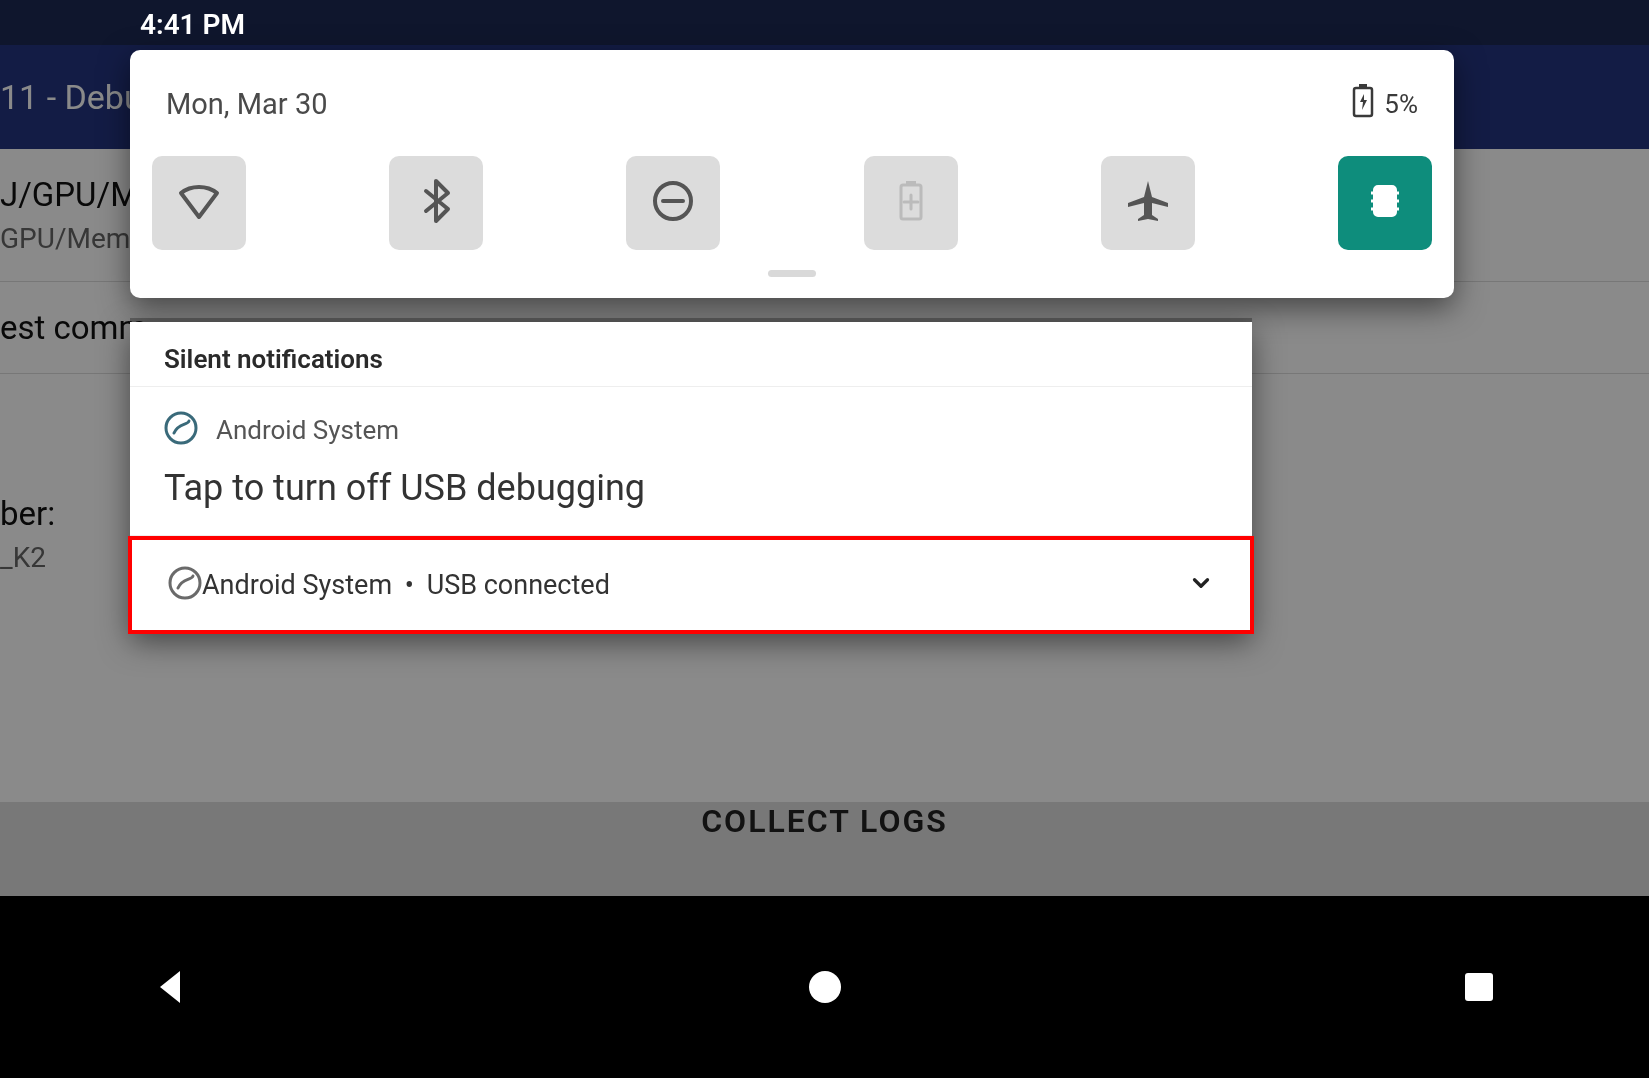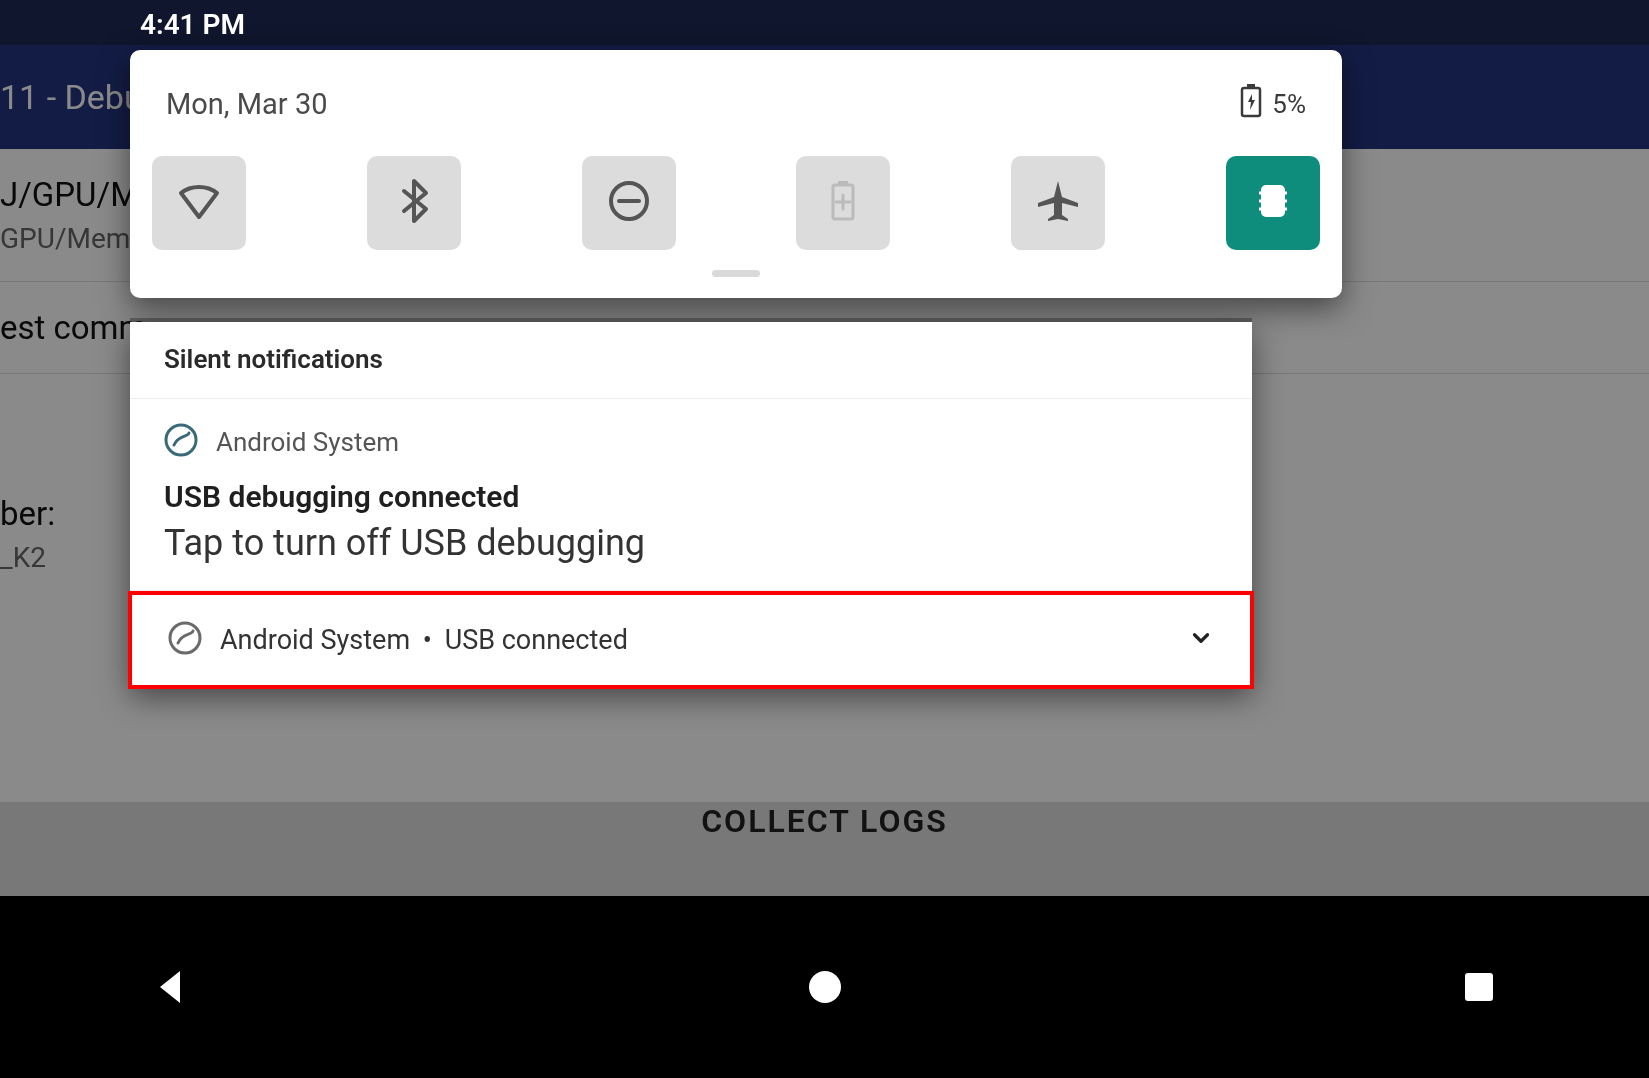--- a/index.html
+++ b/index.html
@@ -15,42 +15,42 @@
   .bg-row .title { font-size: 33px; color: #111; }
   .bg-row .subtitle { font-size: 28px; color: #666; margin-top: 8px; }
   .bg-section { border-top: 1px solid #ddd; }
   .bg-collect { position: absolute; left: 0; right: 0; bottom: 0; height: 94px; background: #dedede; display:flex; justify-content:center; font-size: 32px; font-weight: 600; letter-spacing: 2px; color:#222; }
   .bg-scrim { position: absolute; inset: 0; background: rgba(0,0,0,0.46); }
 
   
   .status-bar { position: absolute; top: 0; left: 0; right: 0; height: 48px; color: #fff; display: flex; align-items: center; padding-left: 140px; font-size: 28px; font-weight: 600; z-index: 50; text-align: center; }
 
   
-  .shade { position: absolute; top: 50px; left: 130px; width: 1212px; background: #fff; border-radius: 10px; box-shadow: 0 10px 30px rgba(0,0,0,0.5); z-index: 40; overflow: hidden; }
+  .shade { position: absolute; top: 50px; left: 130px; width: 1324px; background: #fff; border-radius: 10px; box-shadow: 0 10px 30px rgba(0,0,0,0.5); z-index: 40; overflow: hidden; }
   .qs-header { display:flex; justify-content: space-between; align-items: center; padding: 34px 36px 14px 36px; }
   .qs-date { font-size: 29px; color: #4a4a4a; }
   .qs-batt { display:flex; align-items:center; gap:10px; font-size: 26px; color:#3a3a3a; }
   .qs-tiles { display:flex; justify-content: space-between; padding: 18px 22px 20px 22px; }
   .qs-tile { width: 94px; height: 94px; border-radius: 10px; background: #dcdcdc; display:flex; align-items:center; justify-content:center; }
   .qs-tile.active { background: #0e8d7c; }
   .qs-tile svg { width: 48px; height: 48px; }
   .qs-tile.active svg * { stroke:#fff; fill:#fff; }
   .qs-handle { height: 28px; display:flex; justify-content:center; align-items:flex-start; }
   .qs-handle .bar { width: 48px; height: 7px; border-radius: 4px; background:#d9d9d9; }
 
   .notif-list { position:absolute; top:322px; left:130px; width:1122px; background:#fff; border-radius: 0 0 6px 6px; z-index:40; box-shadow: 0 -4px 0 rgba(0,0,0,0.28), 0 10px 30px rgba(0,0,0,0.5); }
-  .silent-header { font-size: 26px; font-weight: 600; color:#2a2a2a; padding: 22px 34px 24px 34px; border-bottom: 1px solid #eee; }
+  .silent-header { font-size: 26px; font-weight: 600; color:#2a2a2a; padding: 22px 34px 12px 34px; border-bottom: 1px solid #eee; }
   .notif { padding: 24px 34px 26px 34px; border-bottom: 1px solid #eee; }
   .notif-app-row { display:flex; align-items:center; gap: 18px; margin-bottom: 18px; }
   .notif-app-icon { width: 34px; height: 34px; }
   .notif-app-name { font-size: 26px; color: #555; }
   .notif-title { font-size: 30px; font-weight: 600; color:#1f1f1f; margin-bottom: 8px; }
   .notif-text { font-size: 36px; color:#333; }
   .notif-collapsed { border: 4px solid #ff0000; margin: 0 -2px -2px -2px; padding: 26px 36px; display:flex; align-items:center; justify-content:space-between; }
-  .notif-collapsed .left { display:flex; align-items:center; gap:18px; }
+  .notif-collapsed .left { display:flex; align-items:center; }
   .notif-collapsed .txt { font-size: 27px; color:#333; }
   .notif-collapsed .dot { padding: 0 6px; }
   .chev { width: 26px; height: 26px; }
 
   
   .navbar { position:absolute; bottom:0; left:0; right:0; height: 182px; background:#000; display:flex; align-items:center; justify-content:space-between; padding: 0 140px; z-index: 60; }
   .nav-btn { width: 60px; height: 60px; display:flex; align-items:center; justify-content:center; }
   .nav-btn svg { fill:#fff; }
 
   .bg-wrap { position:absolute; inset:0; bottom:182px; overflow:hidden; }
@@ -166,21 +166,20 @@
   <div class="notif">
     <div class="notif-app-row">
       <span>
         <svg class="notif-app-icon" viewBox="0 0 34 34">
             <circle cx="17" cy="17" r="15" fill="none" stroke="#3a6a7a" stroke-width="3"></circle>
             <path d="M10 22 C14 12 24 14 25 10" fill="none" stroke="#3a6a7a" stroke-width="3" stroke-linecap="round"></path>
           </svg>
       </span>
       <span class="notif-app-name">Android System</span>
     </div>
-    <div class="notif-title">USB debugging connected</div>
     <div class="notif-text">Tap to turn off USB debugging</div>
   </div>
 
   <div class="notif-collapsed">
     <div class="left">
       <span>
         <svg class="notif-app-icon" viewBox="0 0 34 34">
             <circle cx="17" cy="17" r="15" fill="none" stroke="#6a6a6a" stroke-width="3"></circle>
             <path d="M10 22 C14 12 24 14 25 10" fill="none" stroke="#6a6a6a" stroke-width="3" stroke-linecap="round"></path>
           </svg>

